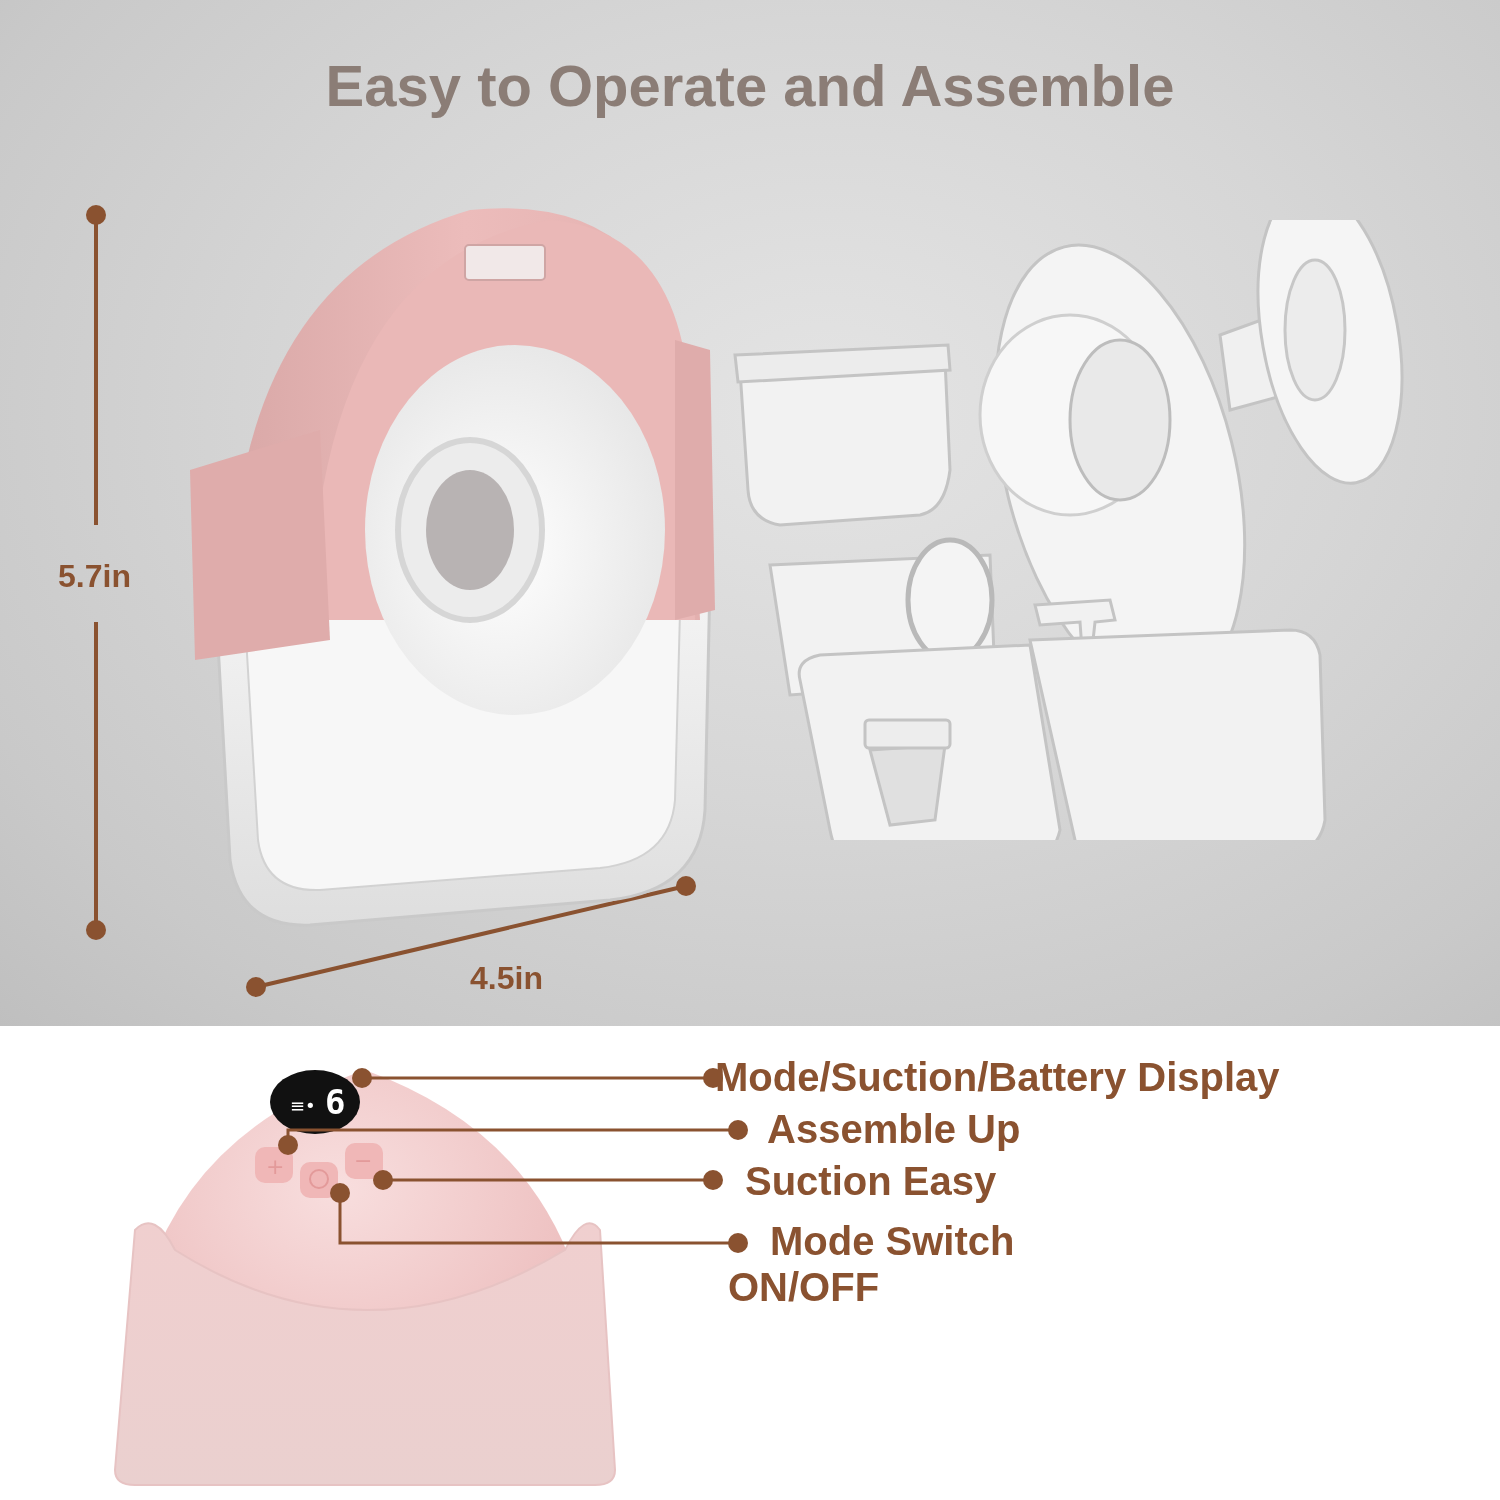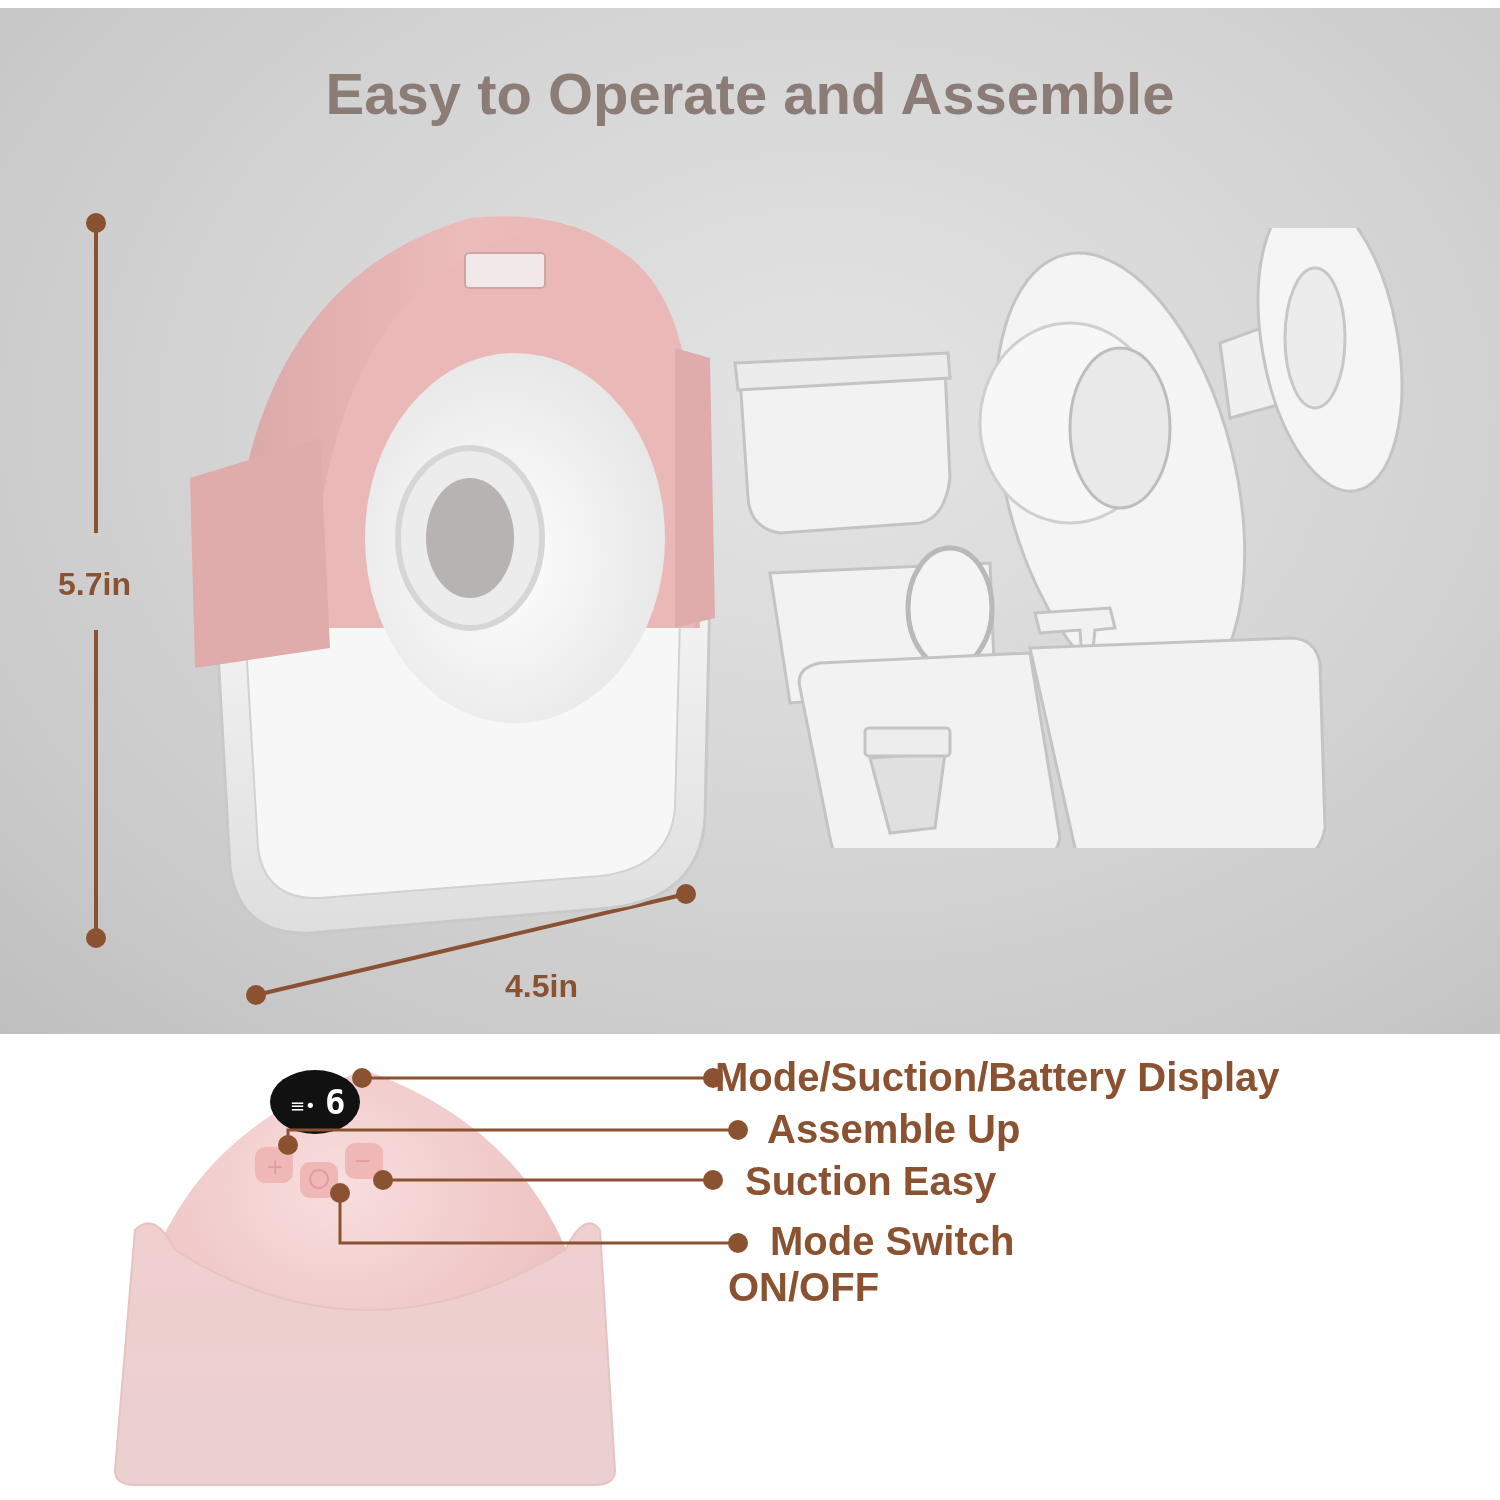--- a/index.html
+++ b/index.html
@@ -1,17 +1,17 @@
 <!DOCTYPE html>
 <html><head>
 <meta charset="utf-8">
 <style>
   html,body{margin:0;padding:0;}
   body{width:1500px;height:1500px;position:relative;overflow:hidden;background:#ffffff;font-family:"Liberation Sans","DejaVu Sans",sans-serif;}
-  .top{position:absolute;left:0;top:8px;width:1500px;height:1026px;
+  .top{position:absolute;left:0;top:0;width:1500px;height:1026px;
     background:radial-gradient(ellipse at 55% 40%,#e4e4e4 0%,#d6d6d6 45%,#c9c9c9 80%,#bfbfbf 100%);}
   .title{position:absolute;left:0;top:52px;width:1500px;text-align:center;font-size:58px;font-weight:bold;color:#8b7d76;letter-spacing:0px;}
   .dim-label{position:absolute;font-size:32px;font-weight:bold;color:#8a5230;text-align:right;}
   .dot{position:absolute;width:20px;height:20px;border-radius:50%;background:#8a5230;}
   .vline{position:absolute;width:4px;background:#8a5230;}
   .callout{position:absolute;font-size:40px;font-weight:bold;color:#8a5230;line-height:46px;}
   svg{position:absolute;}
 </style>
 </head>
 <body>
@@ -24,21 +24,21 @@
   <div class="vline" style="left:94px;top:215px;height:310px;"></div>
   <div class="dim-label" style="left:58px;top:558px;">5.7in</div>
   <div class="vline" style="left:94px;top:622px;height:308px;"></div>
   <div class="dot" style="left:86px;top:920px;"></div>
 
   <svg width="1500" height="1026" style="left:0;top:0;">
     <line x1="256" y1="987" x2="686" y2="886" stroke="#8a5230" stroke-width="4"></line>
     <circle cx="256" cy="987" r="10" fill="#8a5230"></circle>
     <circle cx="686" cy="886" r="10" fill="#8a5230"></circle>
   </svg>
-  <div class="dim-label" style="left:470px;top:960px;margin-left:35px;">4.5in</div>
+  <div class="dim-label" style="left:470px;top:960px;">4.5in</div>
 
   <svg width="560" height="740" style="left:170px;top:200px;" viewBox="0 0 560 740">
     <defs>
       <linearGradient id="shell" x1="0" y1="0" x2="1" y2="0">
         <stop offset="0" stop-color="#d9a8a7"></stop>
         <stop offset="0.5" stop-color="#ecbcbb"></stop>
         <stop offset="1" stop-color="#e3b0af"></stop>
       </linearGradient>
       <linearGradient id="cup" x1="0" y1="0" x2="0" y2="1">
         <stop offset="0" stop-color="#f4f4f4"></stop>

